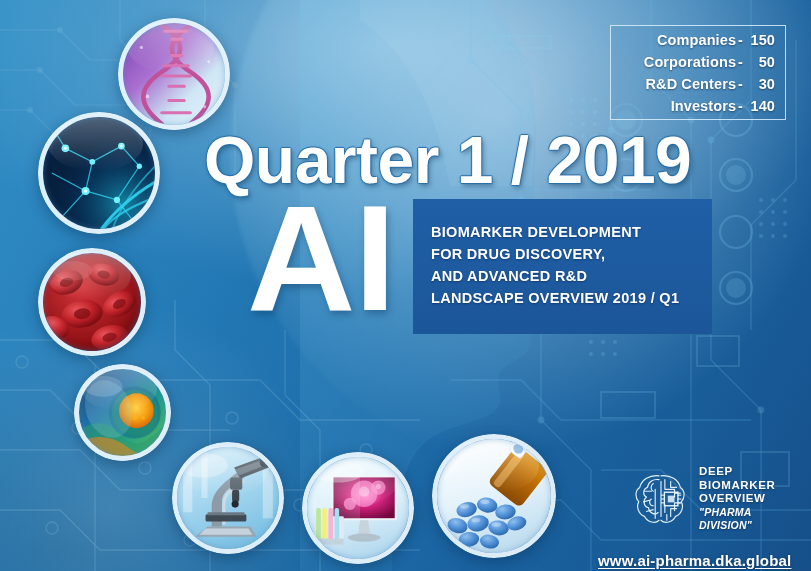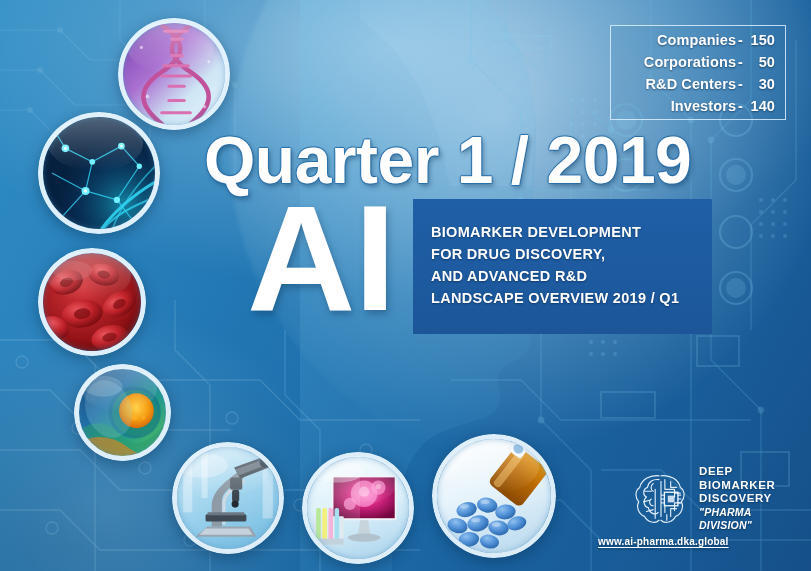--- a/index.html
+++ b/index.html
@@ -97,22 +97,22 @@
   }
 
   
   #logo{position:absolute;left:632px;top:468px;width:160px;height:62px;display:flex;align-items:center;gap:9px;}
   #logo .brain{width:58px;height:58px;flex:0 0 58px;}
   #logo .words{display:flex;flex-direction:column;justify-content:center;}
   #logo .w{color:#ffffff;font-weight:bold;font-size:11.5px;line-height:13.5px;letter-spacing:.6px;text-shadow:0 1px 2px rgba(0,25,55,.5);}
   #logo .w.div{font-style:italic;font-size:10.5px;letter-spacing:.2px;}
 
   #url{
-    position:absolute;left:598px;top:536px;
-    color:#ffffff;font-weight:bold;font-size:10px;letter-spacing:.2px;
+    position:absolute;left:598px;top:552px;
+    color:#ffffff;font-weight:bold;font-size:15px;letter-spacing:.2px;
     text-decoration:underline;text-underline-offset:2px;
     text-shadow:0 1px 3px rgba(0,25,55,.6);white-space:nowrap;
   }
 </style>
 </head>
 <body>
 
 <div id="poster">
 
   <div class="layer">
@@ -625,20 +625,20 @@
           <line x1="33.5" y1="30" x2="30" y2="30"></line>
         <line x1="33.5" y1="34" x2="30" y2="34"></line>
         <line x1="47.5" y1="26" x2="51" y2="26"></line>
           <line x1="47.5" y1="30" x2="51" y2="30"></line>
         <line x1="47.5" y1="34" x2="51" y2="34"></line>
       </g>
     </svg>
     <div class="words">
       <span class="w">DEEP</span>
       <span class="w">BIOMARKER</span>
-      <span class="w">DISCOVERY</span>
+      <span class="w">OVERVIEW</span>
       <span class="w div">"PHARMA DIVISION"</span>
     </div>
   </div>
 
   <a id="url" href="#">www.ai-pharma.dka.global</a>
 
 </div>
 
 </body></html>

